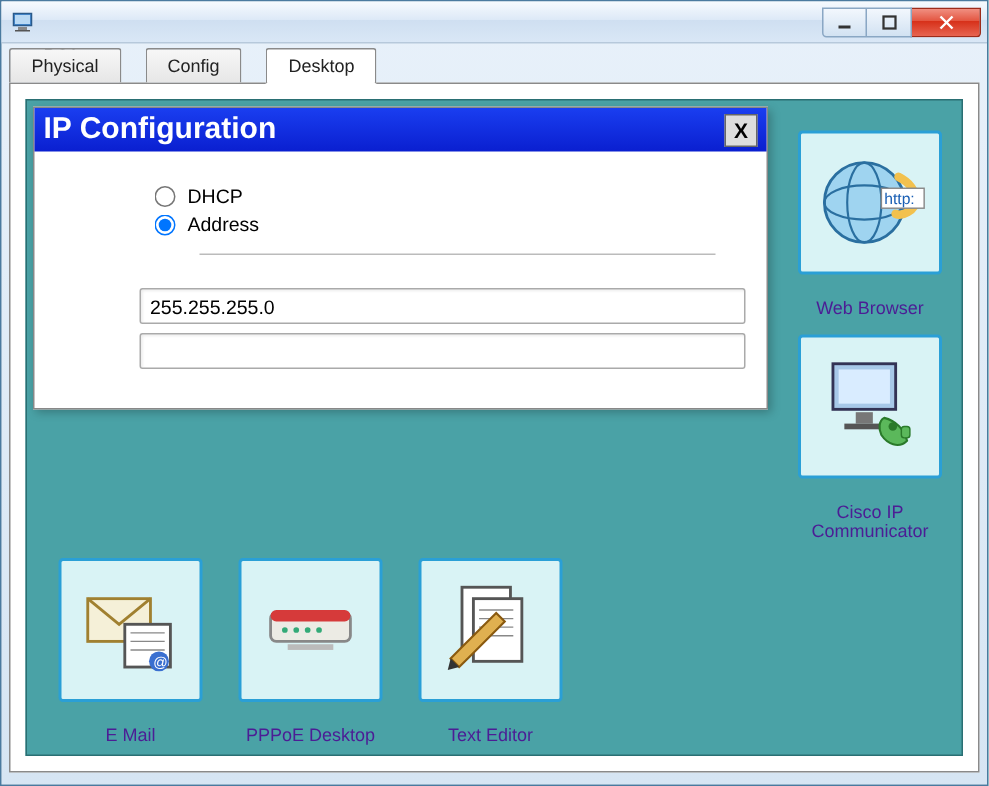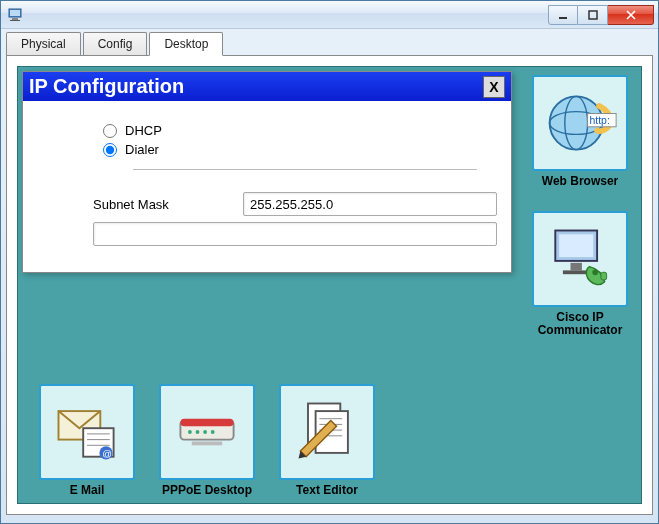--- a/index.html
+++ b/index.html
@@ -12,31 +12,31 @@
 .title-icon { width: 16px; height: 16px; }
 .title-text { font-size: 12px; color: #000; margin-top: 44px; }
 .win-buttons { display: flex; height: 20px; margin-right: 4px; }
 .win-btn { width: 30px; height: 20px; border: 1px solid #8aa7c4; background: linear-gradient(to bottom, #f2f7fd,#d2e2f2); display:flex; align-items:center; justify-content:center; font-size:10px; color:#333; }
 .win-btn.min { border-radius: 0 0 0 3px; }
 .win-btn.max { border-left:none; }
 .win-btn.close { width: 46px; background: linear-gradient(to bottom, #f08f81,#e3543f 45%,#d7311a 46%,#e76450); border:1px solid #9c2b1a; border-left:none; border-radius: 0 0 3px 0; color:#fff; font-weight:bold; }
 
 
 .tabbar { display:flex; align-items:flex-end; height: 26px; padding: 4px 5px 0 5px; background: transparent; }
-.tab { padding: 4px 14px; font-size: 12px; background: linear-gradient(to bottom,#f7f7f7,#e6e6e6); border:1px solid #8a8a8a; border-bottom:none; margin-right:2px; border-radius: 2px 2px 0 0; color:#222; }
+.tab { padding: 4px 14px; font-size: 12px; background: linear-gradient(to bottom,#f7f7f7,#e6e6e6); border:1px solid #8a8a8a; border-bottom:none; margin-right:16px; border-radius: 2px 2px 0 0; color:#222; }
 .tab.active { background:#fff; border-bottom:1px solid #fff; position:relative; top:1px; }
 .tabcontent-border { margin:0 5px 5px 5px; border:1px solid #8a8a8a; background:#fff; height: calc(100% - 62px); padding:10px; }
 
 
 .desktop-area { background:#4aa2a6; width:100%; height:100%; position:relative; border:1px solid #2a6f73; }
 
 
 .app-icon { position:absolute; width:110px; text-align:center; }
-.app-icon .iconbox { width:96px; height:96px; margin:4px auto; background:#d9f3f5; border:2px solid #2a9fd6; border-radius:3px; display:flex; align-items:center; justify-content:center; }
-.app-icon .label { font-size:12px; color:#000000; font-weight:bold; margin-top:2px; line-height:1.1; }
+.app-icon .iconbox { width:96px; height:96px; margin:16px auto; background:#d9f3f5; border:2px solid #2a9fd6; border-radius:3px; display:flex; align-items:center; justify-content:center; }
+.app-icon .label { font-size:12px; color:#4c1d95; font-weight:normal; margin-top:2px; line-height:1.1; }
 
 
 .dialog { position:absolute; left:4px; top:4px; width:490px; background:#fff; border:1px solid #888; box-shadow: 2px 2px 6px rgba(0,0,0,0.25); }
 .dialog-title { background: linear-gradient(to bottom,#1a3ef0,#0a1fd0); color:#fff; font-size:20px; font-weight:bold; padding:3px 6px; display:flex; justify-content:space-between; align-items:center; }
 .dialog-close { width:22px; height:22px; background:#ddd; border:1px solid #666; color:#000; font-weight:bold; font-size:14px; display:flex; align-items:center; justify-content:center; }
 .dialog-body { padding: 18px 14px 20px 26px; margin-left: 44px; }
 .radio-row { display:flex; align-items:center; gap:8px; font-size:13px; margin:4px 0 4px 10px; }
 .radio-row input { width:14px; height:14px; }
 hr.sep { margin: 12px 20px 16px 40px; border:none; border-top:1px solid #bbb; }
 .field-row { display:flex; align-items:center; margin:6px 0; }
@@ -169,27 +169,26 @@
           <span>IP Configuration</span>
           <div class="dialog-close">X</div>
         </div>
         <div class="dialog-body">
           <label class="radio-row">
             <input type="radio" name="mode" style="">
             <span>DHCP</span>
           </label>
           <label class="radio-row">
             <input type="radio" name="mode" checked="" style="">
-            <span>Dialer</span>
+            <span>Address</span>
           </label>
           <hr class="sep">
           <div class="field-row">
           </div>
           <div class="field-row">
-            <div class="flabel">Subnet Mask</div>
             <input type="text" value="255.255.255.0" style="">
           </div>
           <div class="field-row">
             <input type="text" value="" style="">
           </div>
         </div>
       </div>
 
     </div>
   </div>

